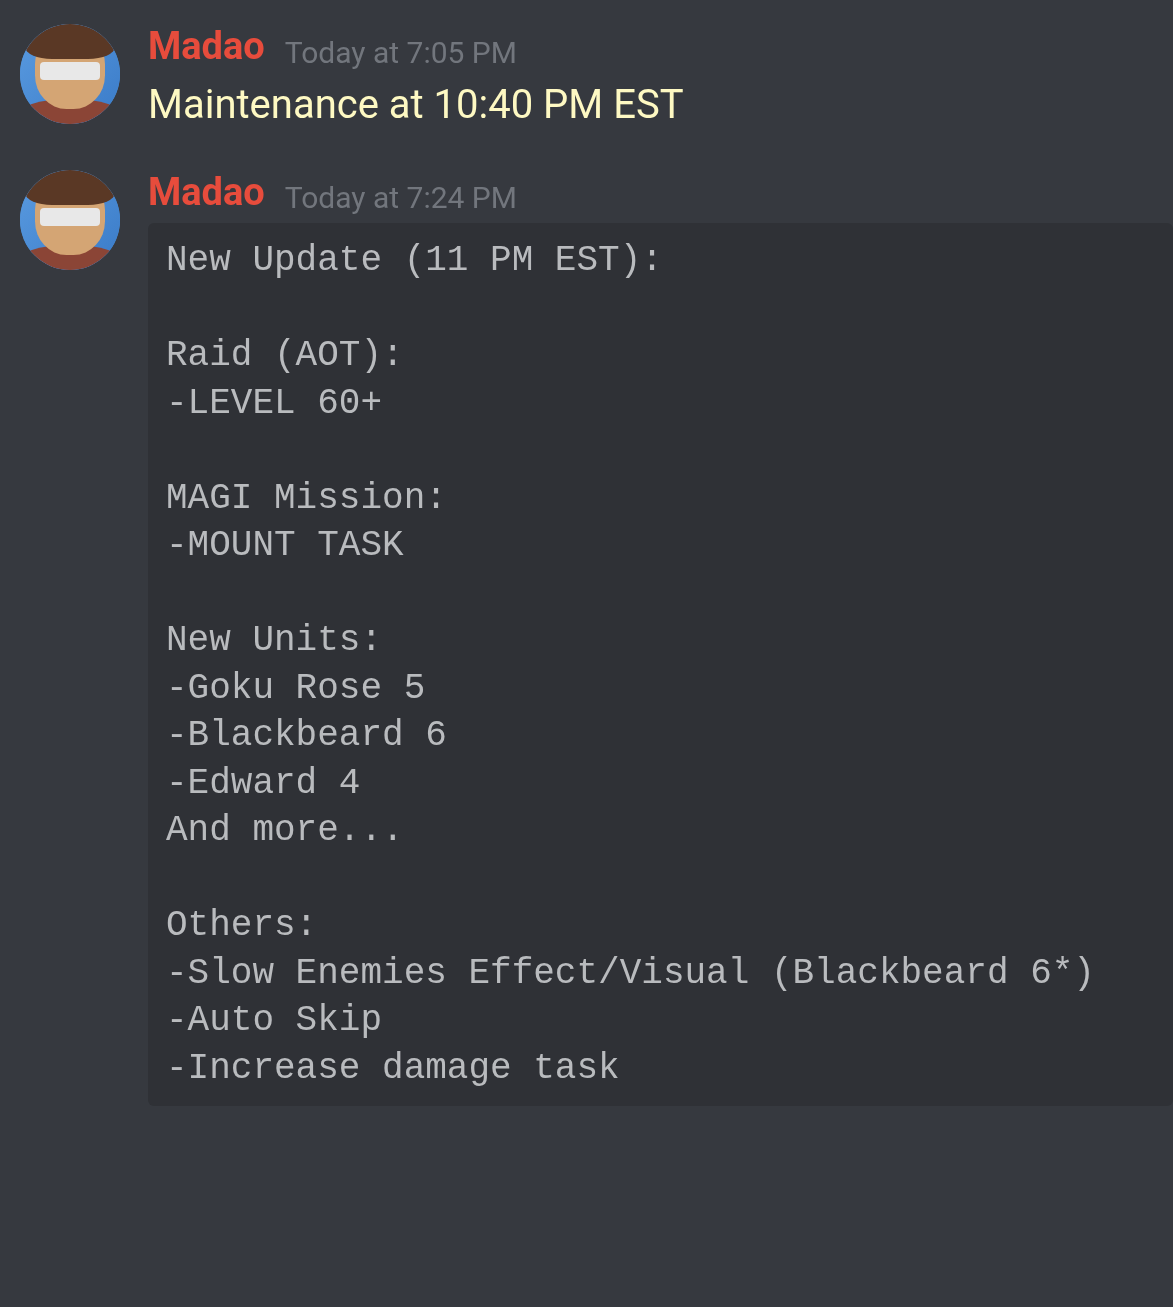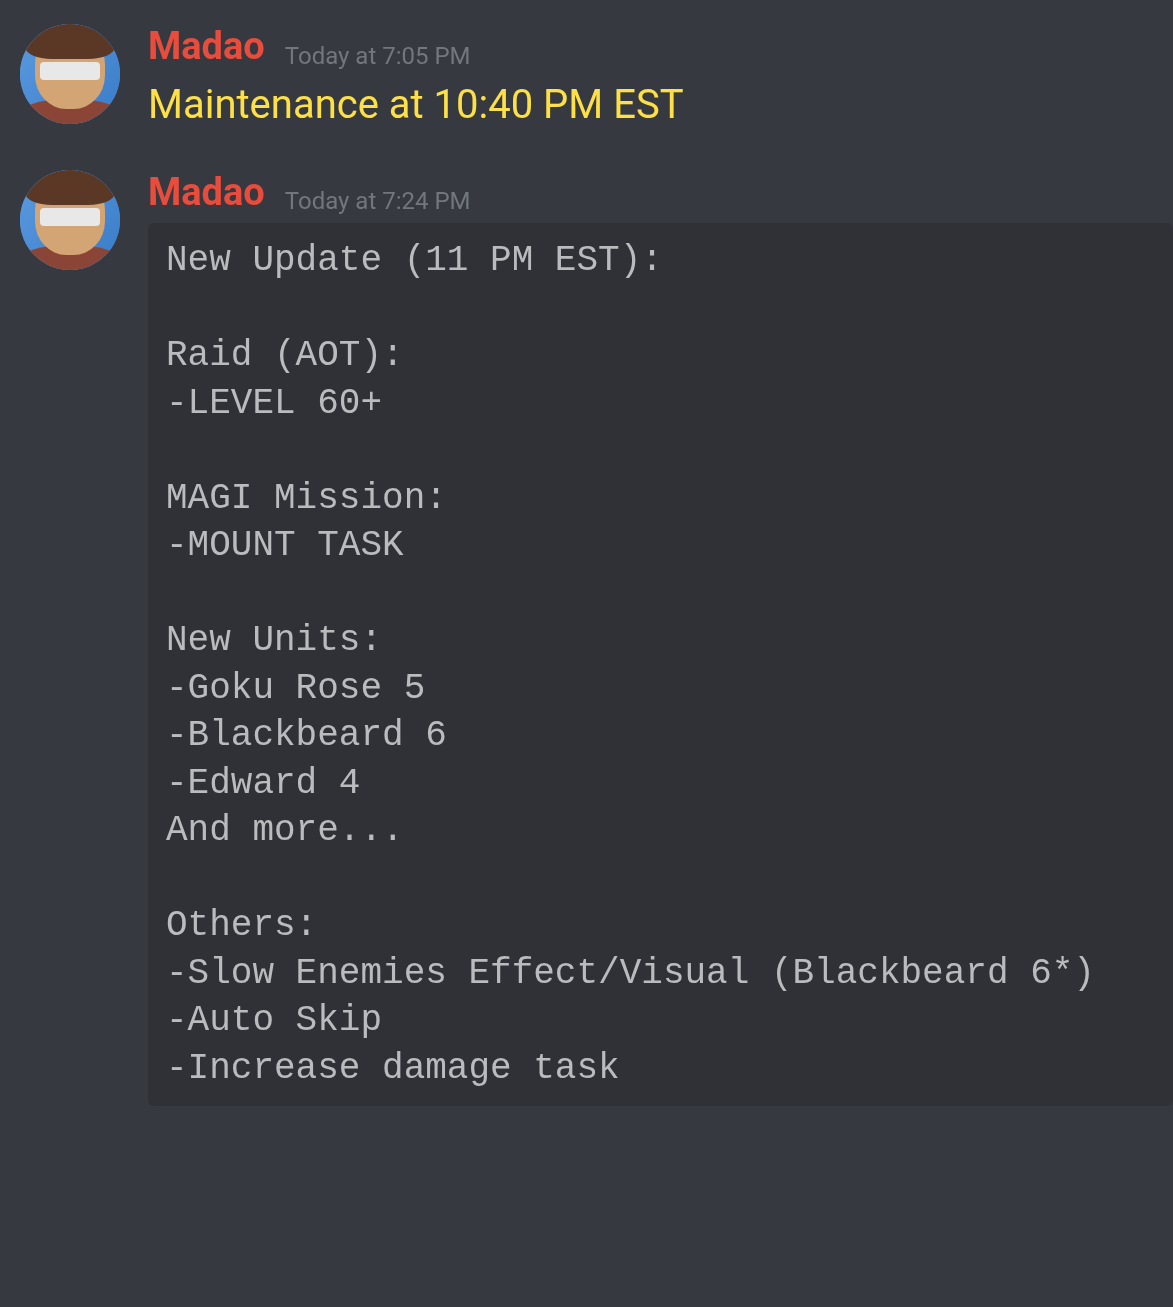--- a/index.html
+++ b/index.html
@@ -82,25 +82,25 @@
     }
     .username {
       color: #e74c3c;
       font-weight: 700;
       font-size: 38px;
       line-height: 1.2;
       cursor: pointer;
     }
     .timestamp {
       color: #72767d;
-      font-size: 24px;
+      font-size: 30px;
       font-weight: 400;
     }
     .message-text {
-      color: #fde047;
+      color: #fef9c3;
       font-size: 40px;
       line-height: 1.35;
     }
     .code-block {
       background-color: #2f3136;
       border-radius: 6px;
       padding: 14px 18px;
       margin-top: 6px;
       font-family: "Consolas", "Courier New", monospace;
       font-size: 36px;

